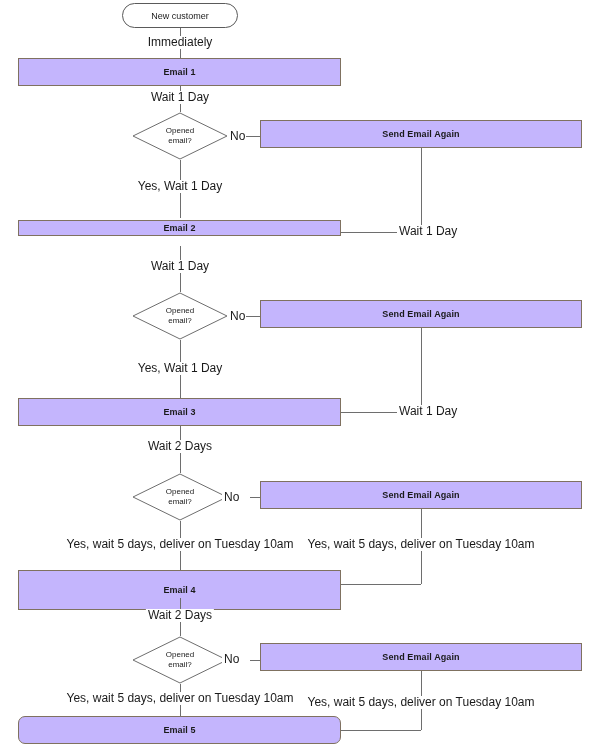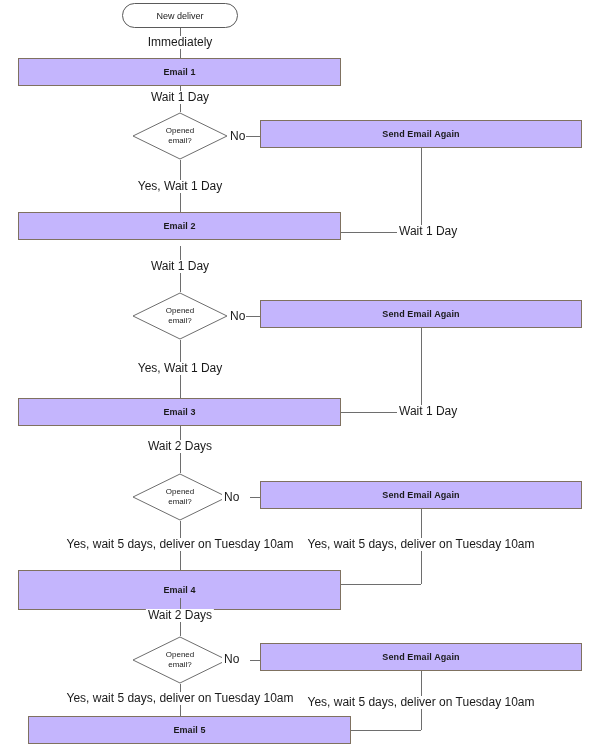--- a/index.html
+++ b/index.html
@@ -78,21 +78,21 @@
     line-height: 1.1;
   }
   .edge-label.ctr { transform: translateX(-50%); }
 </style>
 </head>
 <body>
 
 <div id="canvas">
 
   <div class="node terminator" style="left:122px; top:3px; width:116px; height:25px;">
-    <span>New deliver</span>
+    <span>New customer</span>
   </div>
 
   <div class="edge v" style="left:180px; top:28px; height:30px;"></div>
   <div class="edge-label ctr" style="left:180px; top:36px;">Immediately</div>
 
   <div class="node box" style="left:18px; top:58px; width:323px; height:28px;">
     <span>Email 1</span>
   </div>
 
   <div class="edge v" style="left:180px; top:86px; height:26px;"></div>
@@ -116,21 +116,21 @@
     <span>Send Email Again</span>
   </div>
 
   <div class="edge v" style="left:421px; top:148px; height:84px;"></div>
   <div class="edge h" style="left:341px; top:232px; width:80px;"></div>
   <div class="edge-label" style="left:397px; top:225px;">Wait 1 Day</div>
 
   <div class="edge v" style="left:180px; top:160px; height:58px;"></div>
   <div class="edge-label ctr" style="left:180px; top:180px;">Yes, Wait 1 Day</div>
 
-  <div class="node box" style="left:18px; top:212px; width:323px; height:28px;">
+  <div class="node box" style="left:18px; top:220px; width:323px; height:16px;">
     <span>Email 2</span>
   </div>
 
   <div class="edge v" style="left:180px; top:246px; height:46px;"></div>
   <div class="edge-label ctr" style="left:180px; top:260px;">Wait  1 Day</div>
 
   <div class="diamond-wrap" style="left:132px; top:292px; width:96px; height:48px;">
     <svg width="96" height="48" viewBox="0 0 96 48">
       <polygon points="48,1 95,24 48,47 1,24" fill="#ffffff" stroke="#6e6e6e" stroke-width="1"></polygon>
     </svg>
@@ -212,17 +212,17 @@
     <span>Send Email Again</span>
   </div>
 
   <div class="edge v" style="left:421px; top:671px; height:59px;"></div>
   <div class="edge h" style="left:341px; top:730px; width:80px;"></div>
   <div class="edge-label ctr" style="left:421px; top:696px;">Yes, wait 5 days, deliver on Tuesday 10am</div>
 
   <div class="edge v" style="left:180px; top:684px; height:32px;"></div>
   <div class="edge-label ctr" style="left:180px; top:692px;">Yes, wait 5 days, deliver on Tuesday 10am</div>
 
-  <div class="node box" style="left:28px; top:716px; width:323px; height:28px;">
+  <div class="node box" style="left:18px; top:716px; width:323px; height:28px;border-radius:7px;">
     <span>Email 5</span>
   </div>
 
 </div>
 
 </body></html>

